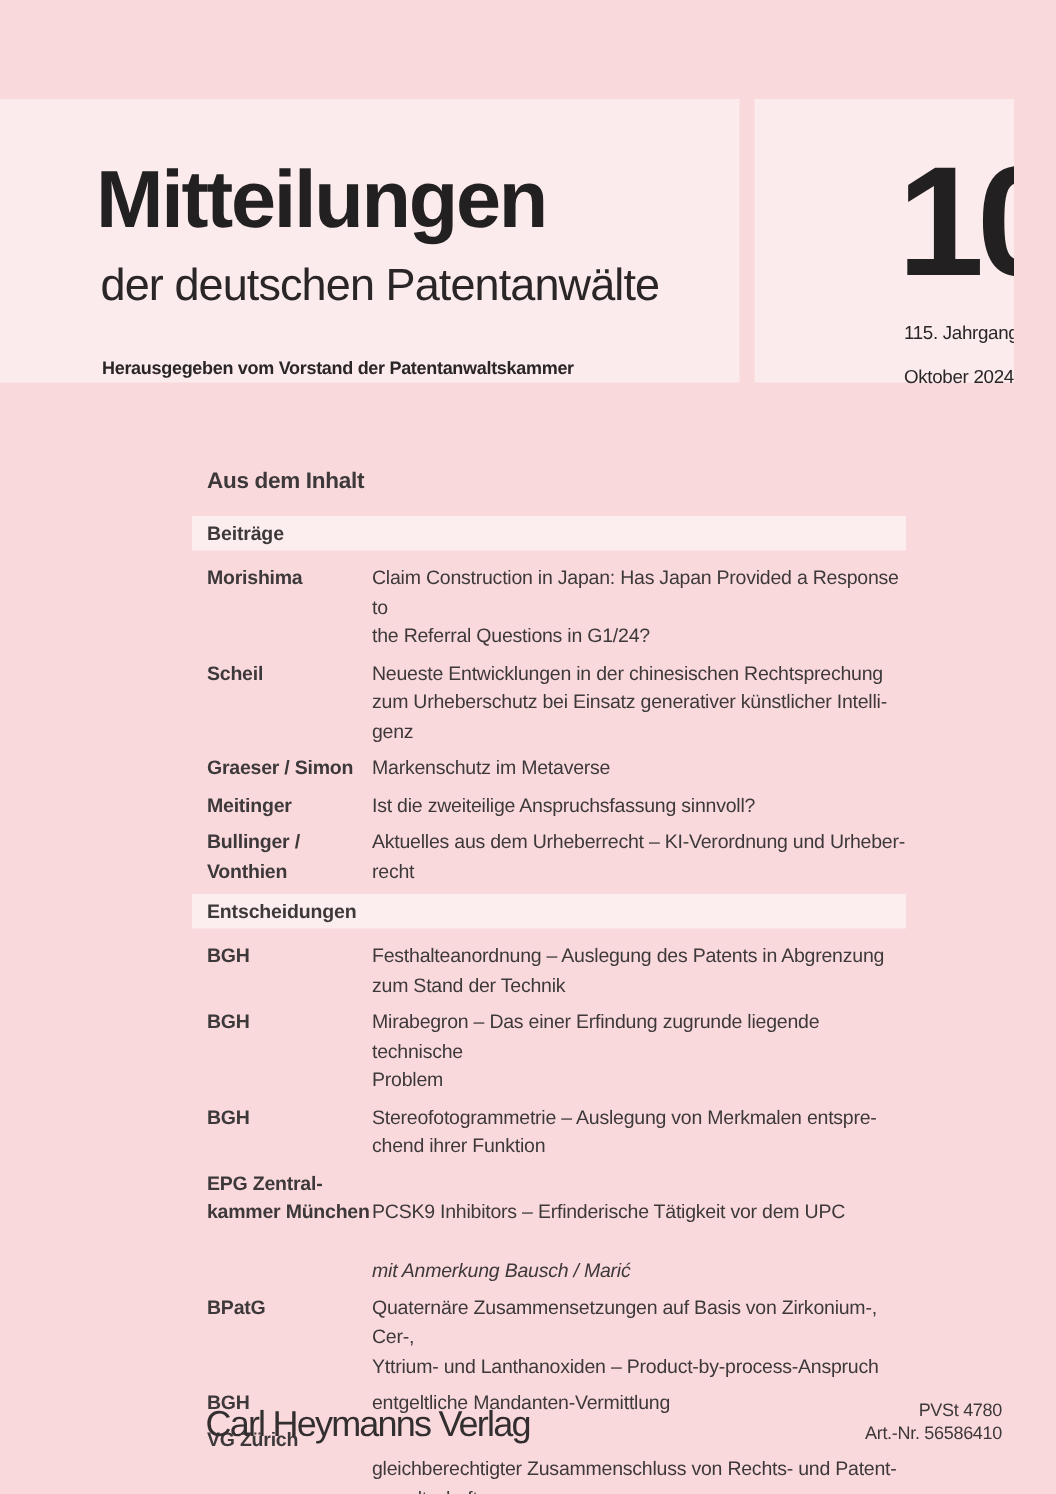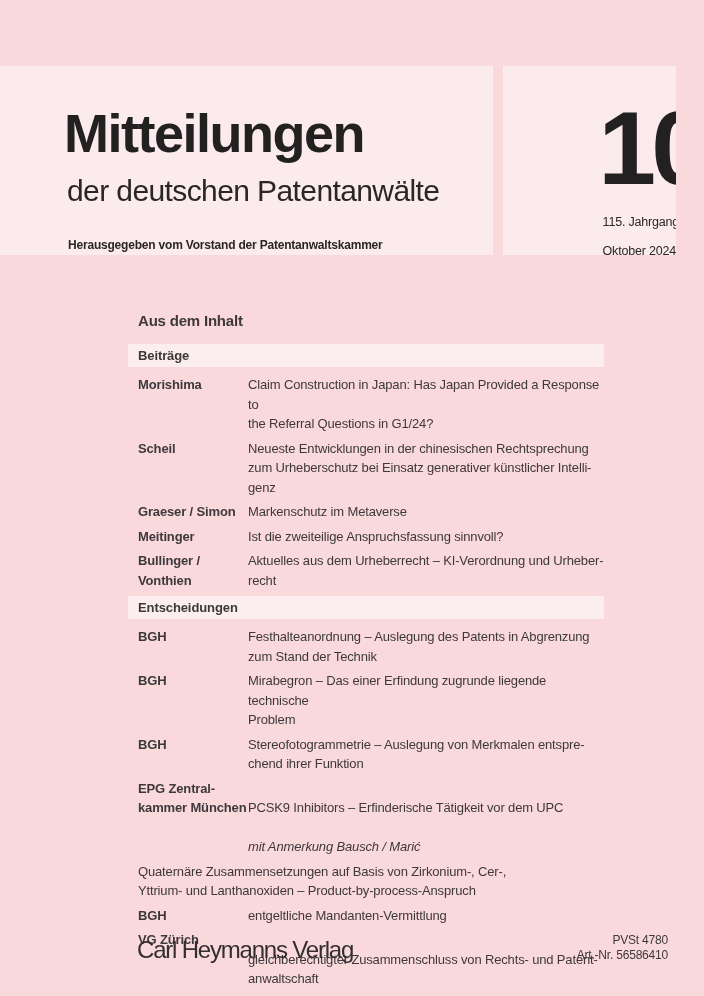--- a/index.html
+++ b/index.html
@@ -222,20 +222,21 @@
       <div class="toc-row">
         <div class="toc-author">EPG Zentral-
 kammer München</div>
         <div class="toc-text">
           <span>PCSK9 Inhibitors – Erfinderische Tätigkeit vor dem UPC</span>
 
           <span class="toc-note">mit Anmerkung Bausch / Marić</span>
         </div>
       </div>
       <div class="toc-row">
+        <div class="toc-author">BPatG</div>
         <div class="toc-text">Quaternäre Zusammensetzungen auf Basis von Zirkonium-, Cer-,
 Yttrium- und Lanthanoxiden – Product-by-process-Anspruch</div>
       </div>
       <div class="toc-row">
         <div class="toc-author">BGH</div>
         <div class="toc-text">entgeltliche Mandanten-Vermittlung</div>
       </div>
       <div class="toc-row">
         <div class="toc-author">VG Zürich</div>
         <div class="toc-text">

